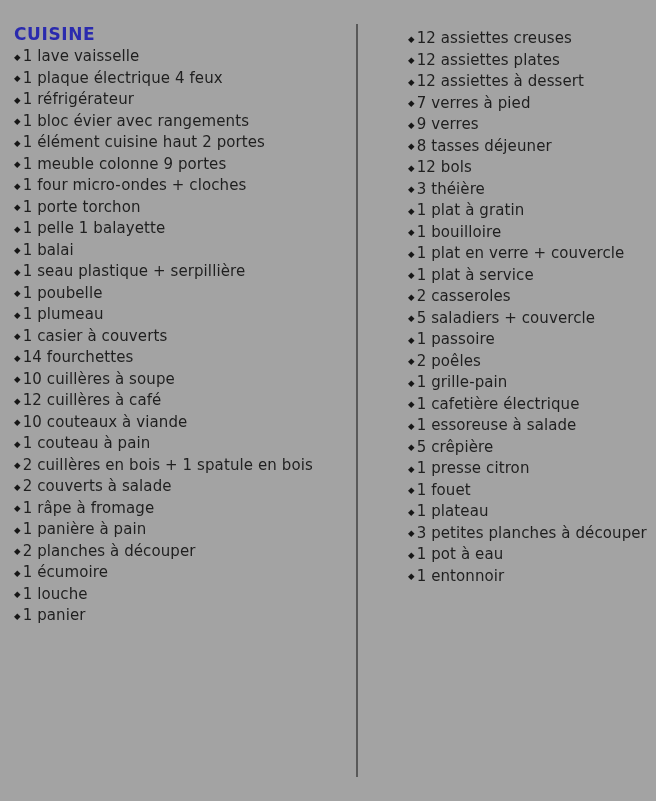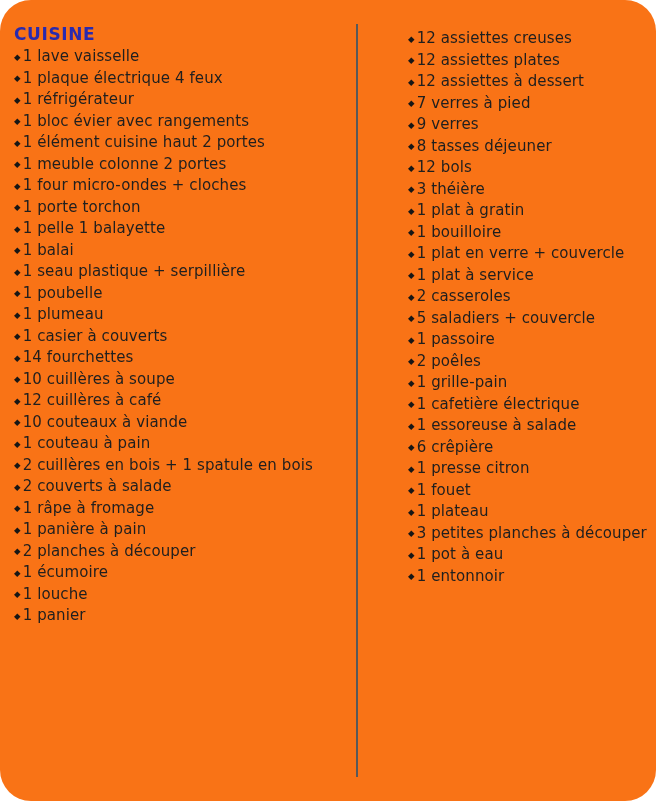--- a/index.html
+++ b/index.html
@@ -4,25 +4,24 @@
 <style>
   html, body {
     margin: 0;
     padding: 0;
     background: #ffffff;
   }
   .page {
     position: relative;
     width: 656px;
     height: 801px;
-    background: #f97316;
+    background: #a3a3a3;
     font-family: "DejaVu Sans", "Liberation Sans", sans-serif;
     color: #1f1f1f;
     overflow: hidden;
-    border-radius: 31px;
   }
   .col {
     position: absolute;
     top: 0;
   }
   .col-left {
     left: 14px;
     top: 24px;
     width: 330px;
   }
@@ -73,21 +72,21 @@
 <div class="page">
 
   <div class="col col-left">
     <h1 class="page-title">CUISINE</h1>
     <ul class="item-list">
         <li><span class="bullet">◆</span><span>1 lave vaisselle</span></li>
         <li><span class="bullet">◆</span><span>1 plaque électrique 4 feux</span></li>
         <li><span class="bullet">◆</span><span>1 réfrigérateur</span></li>
         <li><span class="bullet">◆</span><span>1 bloc évier avec rangements</span></li>
         <li><span class="bullet">◆</span><span>1 élément cuisine haut 2 portes</span></li>
-        <li><span class="bullet">◆</span><span>1 meuble colonne 2 portes</span></li>
+        <li><span class="bullet">◆</span><span>1 meuble colonne 9 portes</span></li>
         <li><span class="bullet">◆</span><span>1 four micro-ondes + cloches</span></li>
         <li><span class="bullet">◆</span><span>1 porte torchon</span></li>
         <li><span class="bullet">◆</span><span>1 pelle 1 balayette</span></li>
         <li><span class="bullet">◆</span><span>1 balai</span></li>
         <li><span class="bullet">◆</span><span>1 seau plastique + serpillière</span></li>
         <li><span class="bullet">◆</span><span>1 poubelle</span></li>
         <li><span class="bullet">◆</span><span>1 plumeau</span></li>
         <li><span class="bullet">◆</span><span>1 casier à couverts</span></li>
         <li><span class="bullet">◆</span><span>14 fourchettes</span></li>
         <li><span class="bullet">◆</span><span>10 cuillères à soupe</span></li>
@@ -121,21 +120,21 @@
         <li><span class="bullet">◆</span><span>1 bouilloire</span></li>
         <li><span class="bullet">◆</span><span>1 plat en verre + couvercle</span></li>
         <li><span class="bullet">◆</span><span>1 plat à service</span></li>
         <li><span class="bullet">◆</span><span>2 casseroles</span></li>
         <li><span class="bullet">◆</span><span>5 saladiers + couvercle</span></li>
         <li><span class="bullet">◆</span><span>1 passoire</span></li>
         <li><span class="bullet">◆</span><span>2 poêles</span></li>
         <li><span class="bullet">◆</span><span>1 grille-pain</span></li>
         <li><span class="bullet">◆</span><span>1 cafetière électrique</span></li>
         <li><span class="bullet">◆</span><span>1 essoreuse à salade</span></li>
-        <li><span class="bullet">◆</span><span>6 crêpière</span></li>
+        <li><span class="bullet">◆</span><span>5 crêpière</span></li>
         <li><span class="bullet">◆</span><span>1 presse citron</span></li>
         <li><span class="bullet">◆</span><span>1 fouet</span></li>
         <li><span class="bullet">◆</span><span>1 plateau</span></li>
         <li><span class="bullet">◆</span><span>3 petites planches à découper</span></li>
         <li><span class="bullet">◆</span><span>1 pot à eau</span></li>
         <li><span class="bullet">◆</span><span>1 entonnoir</span></li>
       </ul>
   </div>
 
 </div>

